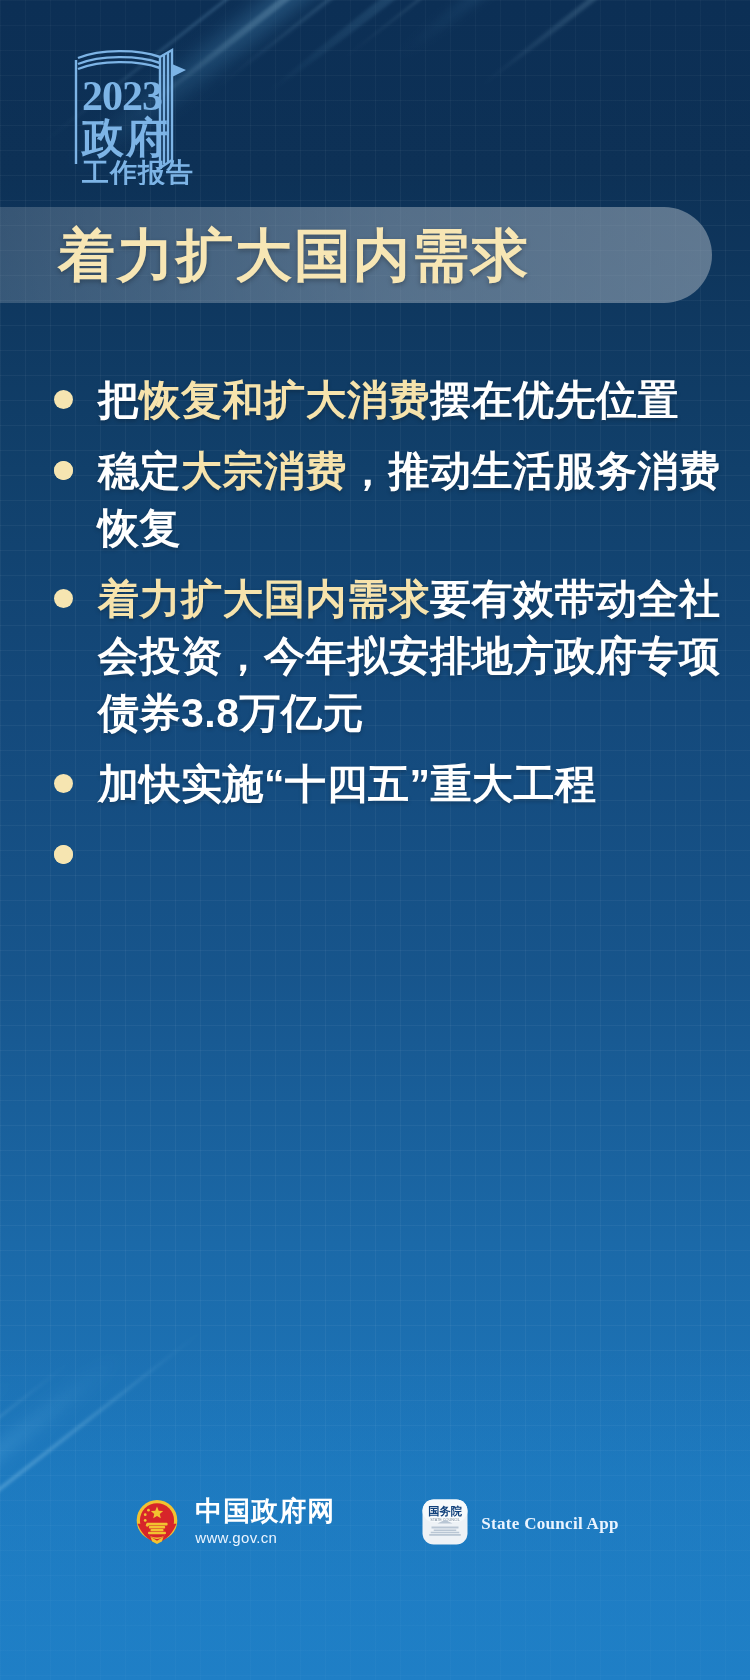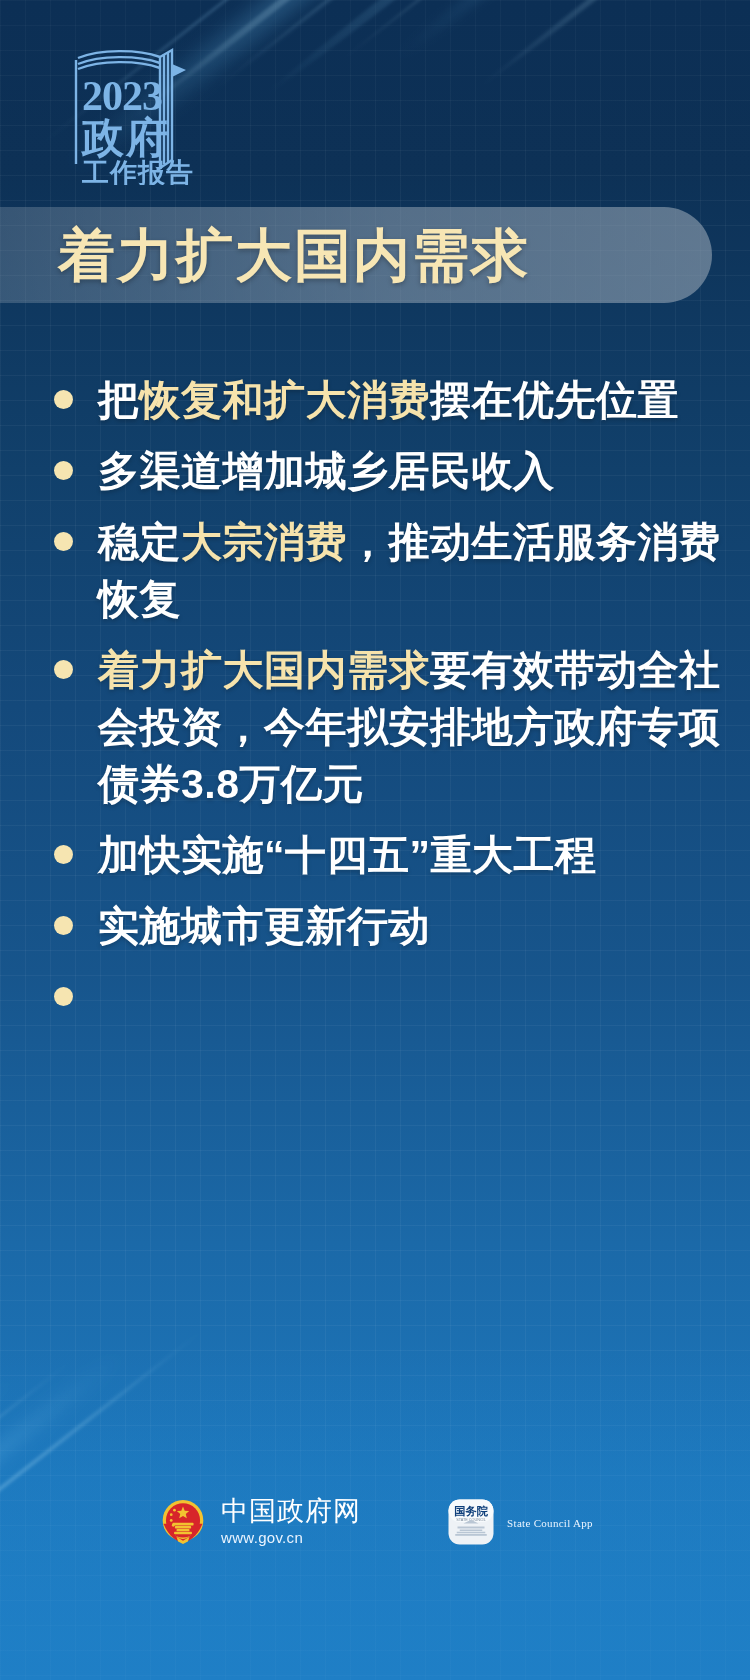--- a/index.html
+++ b/index.html
@@ -104,26 +104,26 @@
   .hl{color:#f6e3ac;}
 
   
   .footer{
     position:absolute;left:0;top:1496px;width:750px;
     display:flex;justify-content:center;align-items:center;gap:86px;
   }
   .brand{display:flex;align-items:center;gap:12px;}
   .brand-texts{display:flex;flex-direction:column;justify-content:center;}
   .brand-cn{
-    color:#ffffff;font-size:27px;font-weight:normal;line-height:1.12;letter-spacing:1px;
+    color:#ffffff;font-size:27px;font-weight:bold;line-height:1.12;letter-spacing:1px;
   }
   .brand-sub{
     color:#eaf4ff;font-size:15px;line-height:1.25;letter-spacing:.3px;margin-top:3px;
   }
-  .brand-sub.serif{font-family:"Liberation Serif","DejaVu Serif",serif;font-size:11px;}
+  .brand-sub.serif{font-family:"Liberation Serif","DejaVu Serif",serif;font-size:17px;font-weight:bold;}
   .emblem{width:52px;height:52px;flex:0 0 52px;}
   .appicon{width:48px;height:48px;flex:0 0 48px;}
 </style>
 </head>
 <body>
 
 <div id="poster">
 
   <div class="grid"></div>
 
@@ -168,37 +168,35 @@
     <div class="title-text">着力扩大国内需求</div>
   </div>
 
   <div class="list" id="list">
       <div class="item">
         <span class="dot"></span>
         <div class="txt"><span>把</span><span class="hl">恢复和扩大消费</span><span>摆在优先位置</span></div>
       </div>
       <div class="item">
         <span class="dot"></span>
-        <div class="txt"><span>多渠道增加城乡居民收入</span></div>
       </div>
       <div class="item">
         <span class="dot"></span>
         <div class="txt"><span>稳定</span><span class="hl">大宗消费</span><span>，推动生活服务消费恢复</span></div>
       </div>
       <div class="item">
         <span class="dot"></span>
         <div class="txt"><span class="hl">着力扩大国内需求</span><span>要有效带动全社会投资，今年拟安排地方政府专项债券3.8万亿元</span></div>
       </div>
       <div class="item">
         <span class="dot"></span>
         <div class="txt"><span>加快实施“十四五”重大工程</span></div>
       </div>
       <div class="item">
         <span class="dot"></span>
-        <div class="txt"><span>实施城市更新行动</span></div>
       </div>
       <div class="item">
         <span class="dot"></span>
       </div>
     </div>
 
   <div class="footer">
 
     <div class="brand">
       <svg class="emblem" viewBox="0 0 64 64">

